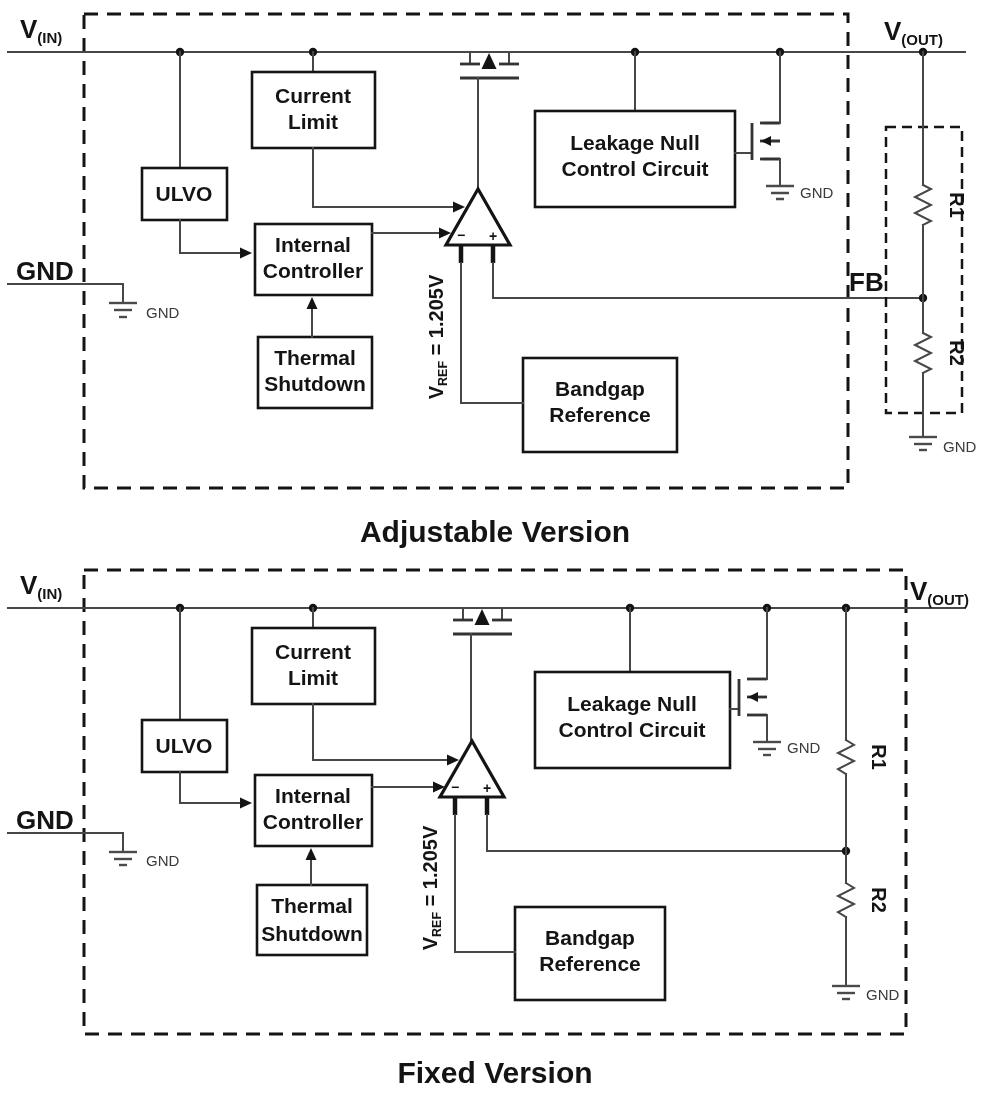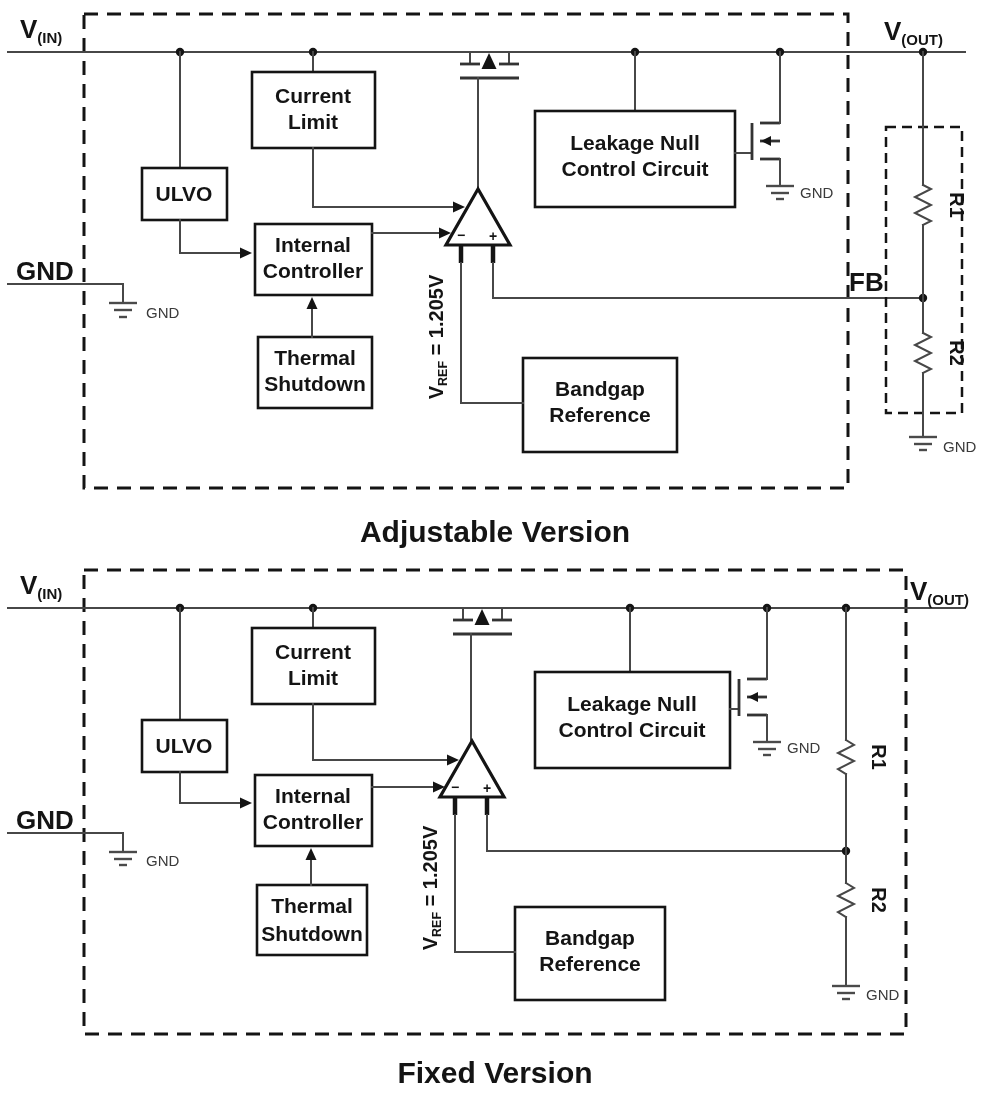--- a/index.html
+++ b/index.html
@@ -1,16 +1,16 @@
 <!DOCTYPE html>
 <html><head>
 <meta charset="utf-8">
 <style>
   html,body{margin:0;padding:0;background:#ffffff;}
-  .stage{position:relative;width:990px;height:1100px;background:#ffffff;overflow:hidden;}
+  .stage{position:relative;width:990px;height:1100px;background:#ffffff;overflow:hidden;border-radius:9px;}
   svg{display:block;}
   svg text{font-family:"Liberation Sans",sans-serif;fill:#141414;}
   .w{stroke:#474747;stroke-width:2;fill:none;stroke-linecap:square;}
   .fet{stroke:#333333;stroke-width:2.8;fill:none;stroke-linecap:butt;}
   .box{fill:#ffffff;stroke:#141414;stroke-width:2.6;}
   .oa{fill:#ffffff;stroke:#141414;stroke-width:3.2;stroke-linejoin:miter;}
   .ah{fill:#141414;stroke:none;}
   .dot{fill:#141414;stroke:none;}
   .gndl{stroke:#4a4a4a;stroke-width:2.4;fill:none;}
   .lead{stroke:#141414;stroke-width:4.5;}

